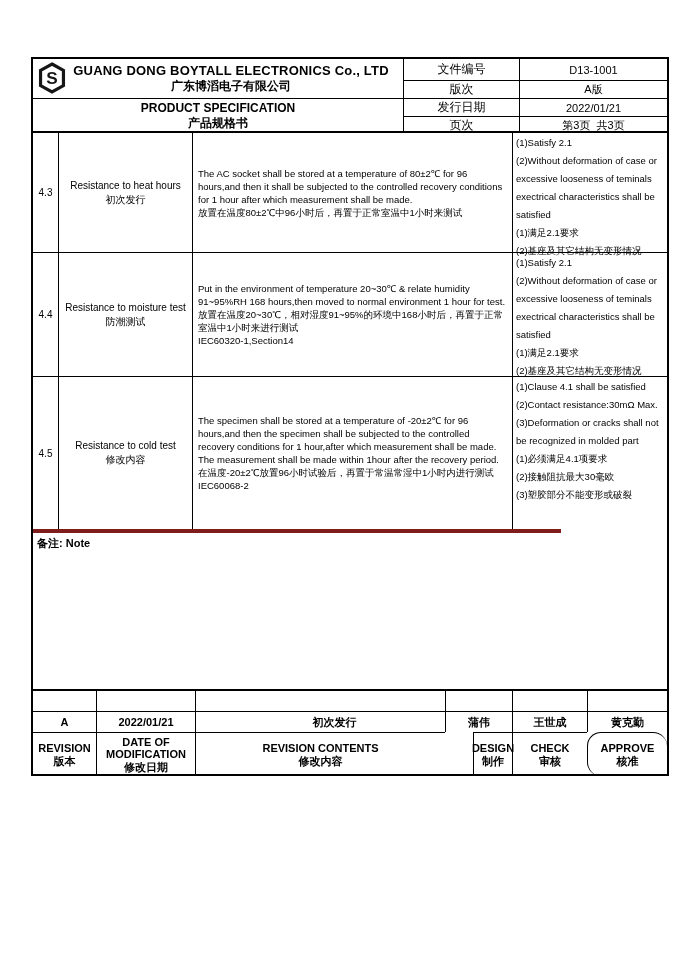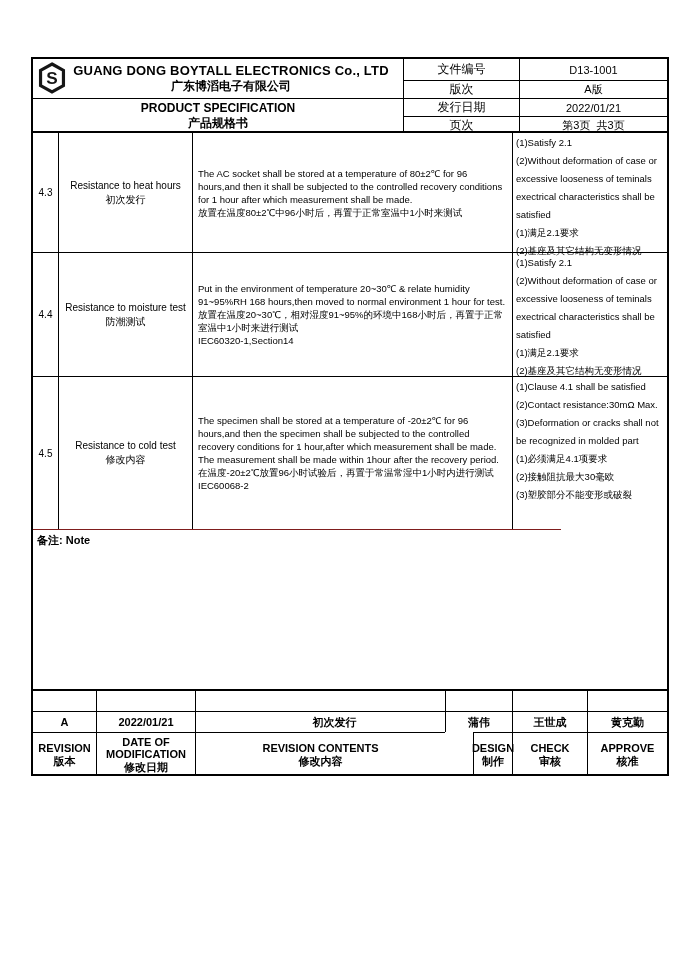--- a/index.html
+++ b/index.html
@@ -48,21 +48,21 @@
   .cell-id { display:flex; align-items:center; justify-content:center;
     font-size:10px; border-left:none; }
   .cell-name { display:flex; flex-direction:column; align-items:center; justify-content:center;
     font-size:10px; text-align:center; line-height:14px; }
   .cell-desc { display:flex; flex-direction:column; justify-content:center;
     font-size:9.5px; line-height:13px; padding:4px 5px; white-space:pre-line; }
   .cell-req { font-size:9.5px; line-height:18px; padding:1px 3px;
     white-space:pre-line; }
 
   
-  .note { width:528px; height:160px; border-top:1px solid #7f1d1d; padding:3px 4px;
+  .note { width:528px; height:160px; border-top:4px solid #7f1d1d; padding:3px 4px;
     font-size:11px; font-weight:bold; }
 
   
   .rev {
     display:grid; width:634px;
     grid-template-columns:63px 99px 250px 67px 75px 80px;
     grid-template-rows:20px 21px 44px;
     border-top:2px solid #000;
   }
   .rev > div { display:flex; align-items:center; justify-content:center;
@@ -168,18 +168,18 @@
 版本</div>
       <div class="head c rt" style="grid-row:3;">DATE OF
 MODIFICATION
 修改日期</div>
       <div class="head c rt" style="grid-row:3;">REVISION CONTENTS
 修改内容</div>
       <div class="head c rt" style="grid-row:3;margin-left:28px;">DESIGN
 制作</div>
       <div class="head c rt" style="grid-row:3;">CHECK
 审核</div>
-      <div class="head c rt" style="grid-row:3;">APPROVE
+      <div class="head c rt" style="grid-row:3;border-radius:14px;">APPROVE
 核准</div>
     </div>
 
   </div>
 </div>
 
 </body></html>

